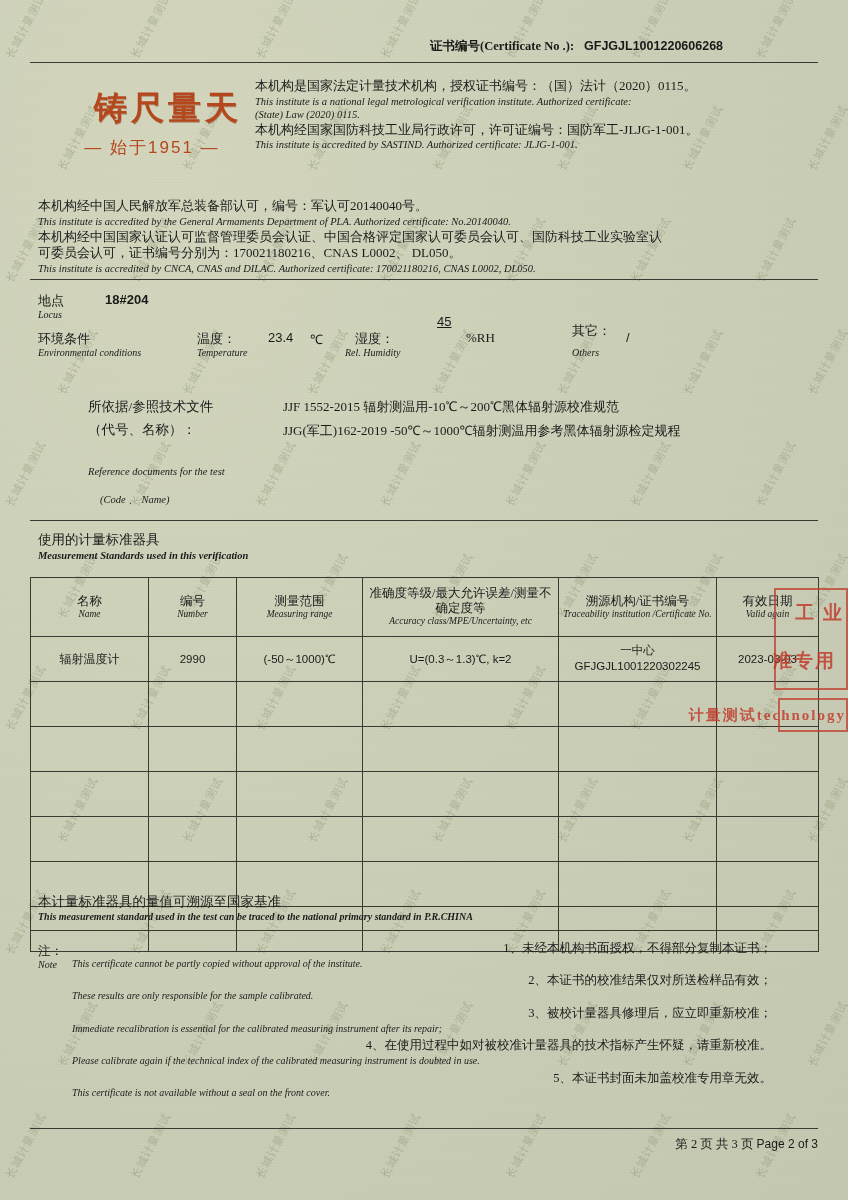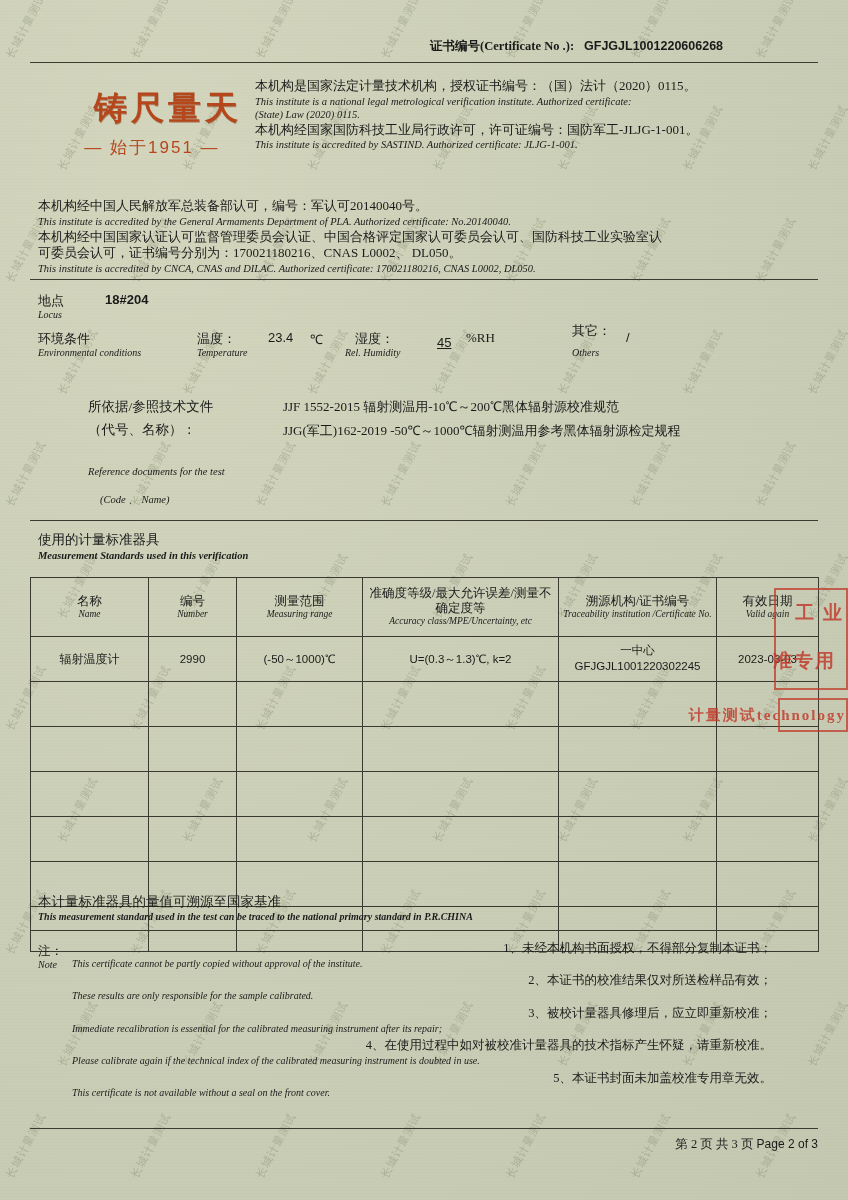--- a/index.html
+++ b/index.html
@@ -368,21 +368,21 @@
     <div class="env-label">环境条件</div>
     <div class="env-en">Environmental conditions</div>
 
     <div class="f-cn" style="left:197px; top:330px;">温度：</div>
     <div class="f-en" style="left:197px; top:347px;">Temperature</div>
     <div class="f-val" style="left:268px; top:330px;">23.4</div>
     <div class="f-cn" style="left:310px; top:330px;">℃</div>
 
     <div class="f-cn" style="left:355px; top:330px;">湿度：</div>
     <div class="f-en" style="left:345px; top:347px;">Rel. Humidity</div>
-    <div class="f-val" style="left:437px; top:335px;text-decoration:underline;">45</div>
+    <div class="f-val" style="left:437px; top:314px;text-decoration:underline;">45</div>
     <div class="f-cn" style="left:466px; top:330px;">%RH</div>
 
     <div class="f-cn" style="left:572px; top:322px;">其它：</div>
     <div class="f-en" style="left:572px; top:347px;">Others</div>
     <div class="f-val" style="left:626px; top:330px;">/</div>
 
     <div class="ref-cn1">所依据/参照技术文件</div>
     <div class="ref-cn2">（代号、名称）：</div>
     <div class="ref-v1">JJF 1552-2015 辐射测温用-10℃～200℃黑体辐射源校准规范</div>
     <div class="ref-v2">JJG(军工)162-2019 -50℃～1000℃辐射测温用参考黑体辐射源检定规程</div>

